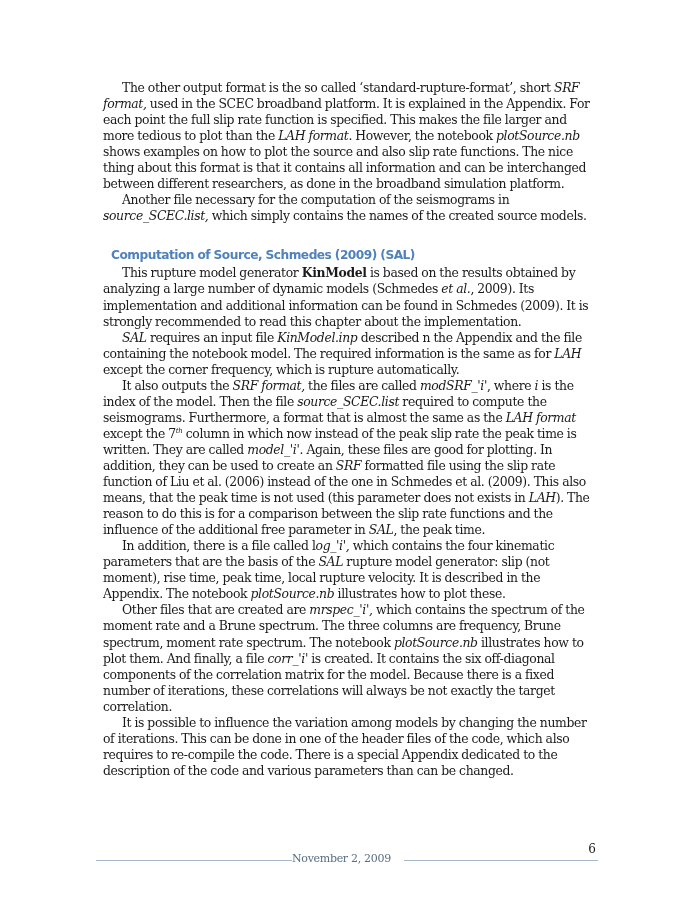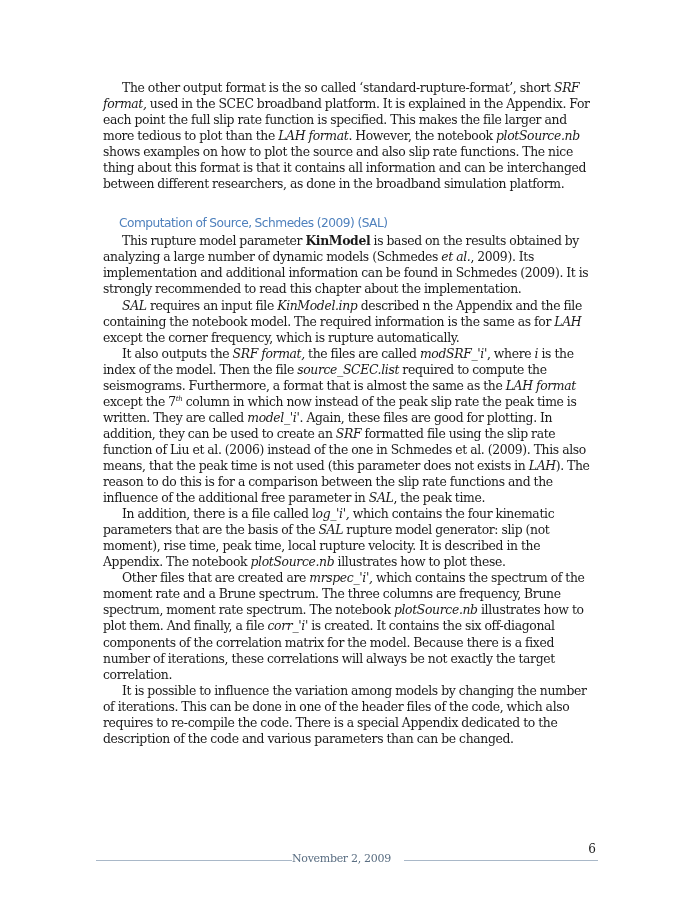--- a/index.html
+++ b/index.html
@@ -10,22 +10,22 @@
       font-family: "DejaVu Serif", "Liberation Serif", serif;
       font-size: 12.4px; line-height: 16.05px; color: #1a1a1a;
       letter-spacing: -0.35px; word-spacing: -0.3px;
     }
     .para { margin: 0; text-indent: 19px; }
     .para em { font-style: italic; }
     .para b { font-weight: bold; text-align: center; }
     .para sup { font-size: 7px; line-height: 0; vertical-align: 5px; font-style: italic; }
     .gap { height: 23px; }
     .heading {
-      margin: 0 0 1px 16px; font-family: "DejaVu Sans", "Liberation Sans", sans-serif;
-      font-weight: normal; font-size: 12.2px; color: #4f81bd; letter-spacing: -0.5px;
+      margin: 0 0 1px 8px; font-family: "DejaVu Sans", "Liberation Sans", sans-serif;
+      font-weight: bold; font-size: 12.2px; color: #4f81bd; letter-spacing: -0.5px;
       line-height: 17px;
     }
     .footer-line {
       position: absolute; top: 860px; height: 1px; background: #a9b8c8;
     }
     .footer-line.left { left: 96px; width: 196px; }
     .footer-line.right { left: 404px; width: 194px; }
     .footer-date {
       position: absolute; top: 852px; left: 292px; width: 112px; text-align: left;
       font-family: "DejaVu Serif", "Liberation Serif", serif; font-size: 11px; color: #5a6e82;
@@ -36,25 +36,26 @@
       font-family: "DejaVu Serif", "Liberation Serif", serif; font-size: 12px; color: #1a1a1a;
     }
   </style>
 </head>
 <body>
 
 <div class="page">
   <div class="content">
     <div>
       <p class="para"><span>The other output format is the so called ‘standard-rupture-format’, short </span><em>SRF format,</em><span> used in the SCEC broadband platform. It is explained in the Appendix. For each point the full slip rate function is specified. This makes the file larger and more tedious to plot than the </span><em>LAH format</em><span>. However, the notebook </span><em>plotSource.nb</em><span> shows examples on how to plot the source and also slip rate functions. The nice thing about this format is that it contains all information and can be interchanged between different researchers, as done in the broadband simulation platform.</span></p>
+      <p class="para"><span>Another file necessary for the computation of the seismograms in </span><em>source_SCEC.list,</em><span> which simply contains the names of the created source models.</span></p>
     </div>
     <div class="gap"></div>
     <h2 class="heading">Computation of Source, Schmedes (2009) (SAL)</h2>
     <div>
-      <p class="para"><span>This rupture model parameter </span><b>KinModel</b><span> is based on the results obtained by analyzing a large number of dynamic models (Schmedes </span><em>et al.</em><span>, 2009). Its implementation and additional information can be found in Schmedes (2009). It is strongly recommended to read this chapter about the implementation.</span></p>
+      <p class="para"><span>This rupture model generator </span><b>KinModel</b><span> is based on the results obtained by analyzing a large number of dynamic models (Schmedes </span><em>et al.</em><span>, 2009). Its implementation and additional information can be found in Schmedes (2009). It is strongly recommended to read this chapter about the implementation.</span></p>
       <p class="para"><em>SAL</em><span> requires an input file </span><em>KinModel.inp</em><span> described n the Appendix and the file containing the notebook model. The required information is the same as for </span><em>LAH</em><span> except the corner frequency, which is rupture automatically.</span></p>
       <p class="para"><span> It also outputs the </span><em>SRF format,</em><span> the files are called </span><em>modSRF_'i'</em><span>, where </span><em>i</em><span>  is the index of the model. Then the file </span><em>source_SCEC.list</em><span> required to compute the seismograms. Furthermore, a format that is almost the same as the </span><em>LAH format</em><span> except the 7</span><sup>th</sup><span> column in which now instead of the peak slip rate the peak time is written.  They are called </span><em>model_'i'</em><span>. Again, these files are good for plotting. In addition, they can be used to create an </span><em>SRF</em><span> formatted file using the slip rate function of Liu et al. (2006) instead of the one in Schmedes et al. (2009). This also means, that the peak time is not used (this parameter does not exists in </span><em>LAH</em><span>). The reason to do this is for a comparison between the slip rate functions and the influence of the additional free parameter in </span><em>SAL</em><span>, the peak time.</span></p>
       <p class="para"><span>In addition, there is a file called l</span><em>og_'i',</em><span> which contains the four kinematic parameters that are the basis of the </span><em>SAL</em><span> rupture model generator: slip (not moment), rise time, peak time, local rupture velocity. It is described in the Appendix. The notebook </span><em>plotSource.nb</em><span>  illustrates how to plot these.</span></p>
       <p class="para"><span>Other files that are created are </span><em>mrspec_'i',</em><span> which contains the spectrum of the moment rate and a Brune spectrum. The three columns are frequency, Brune spectrum, moment rate spectrum. The notebook </span><em>plotSource.nb</em><span>   illustrates how to plot them. And finally, a file </span><em>corr_'i'</em><span> is created. It contains the six off-diagonal components of the correlation matrix for the model. Because there is a fixed number of iterations, these correlations will always be not exactly the target correlation.</span></p>
       <p class="para"><span> It is possible to influence the variation among models by changing the number of iterations. This can be done in one of the header files of the code, which also requires to re-compile the code. There is a special Appendix dedicated to the description of the code and various parameters than can be changed.</span></p>
     </div>
   </div>
 
   <div class="page-number">6</div>
   <div class="footer-line left"></div>

